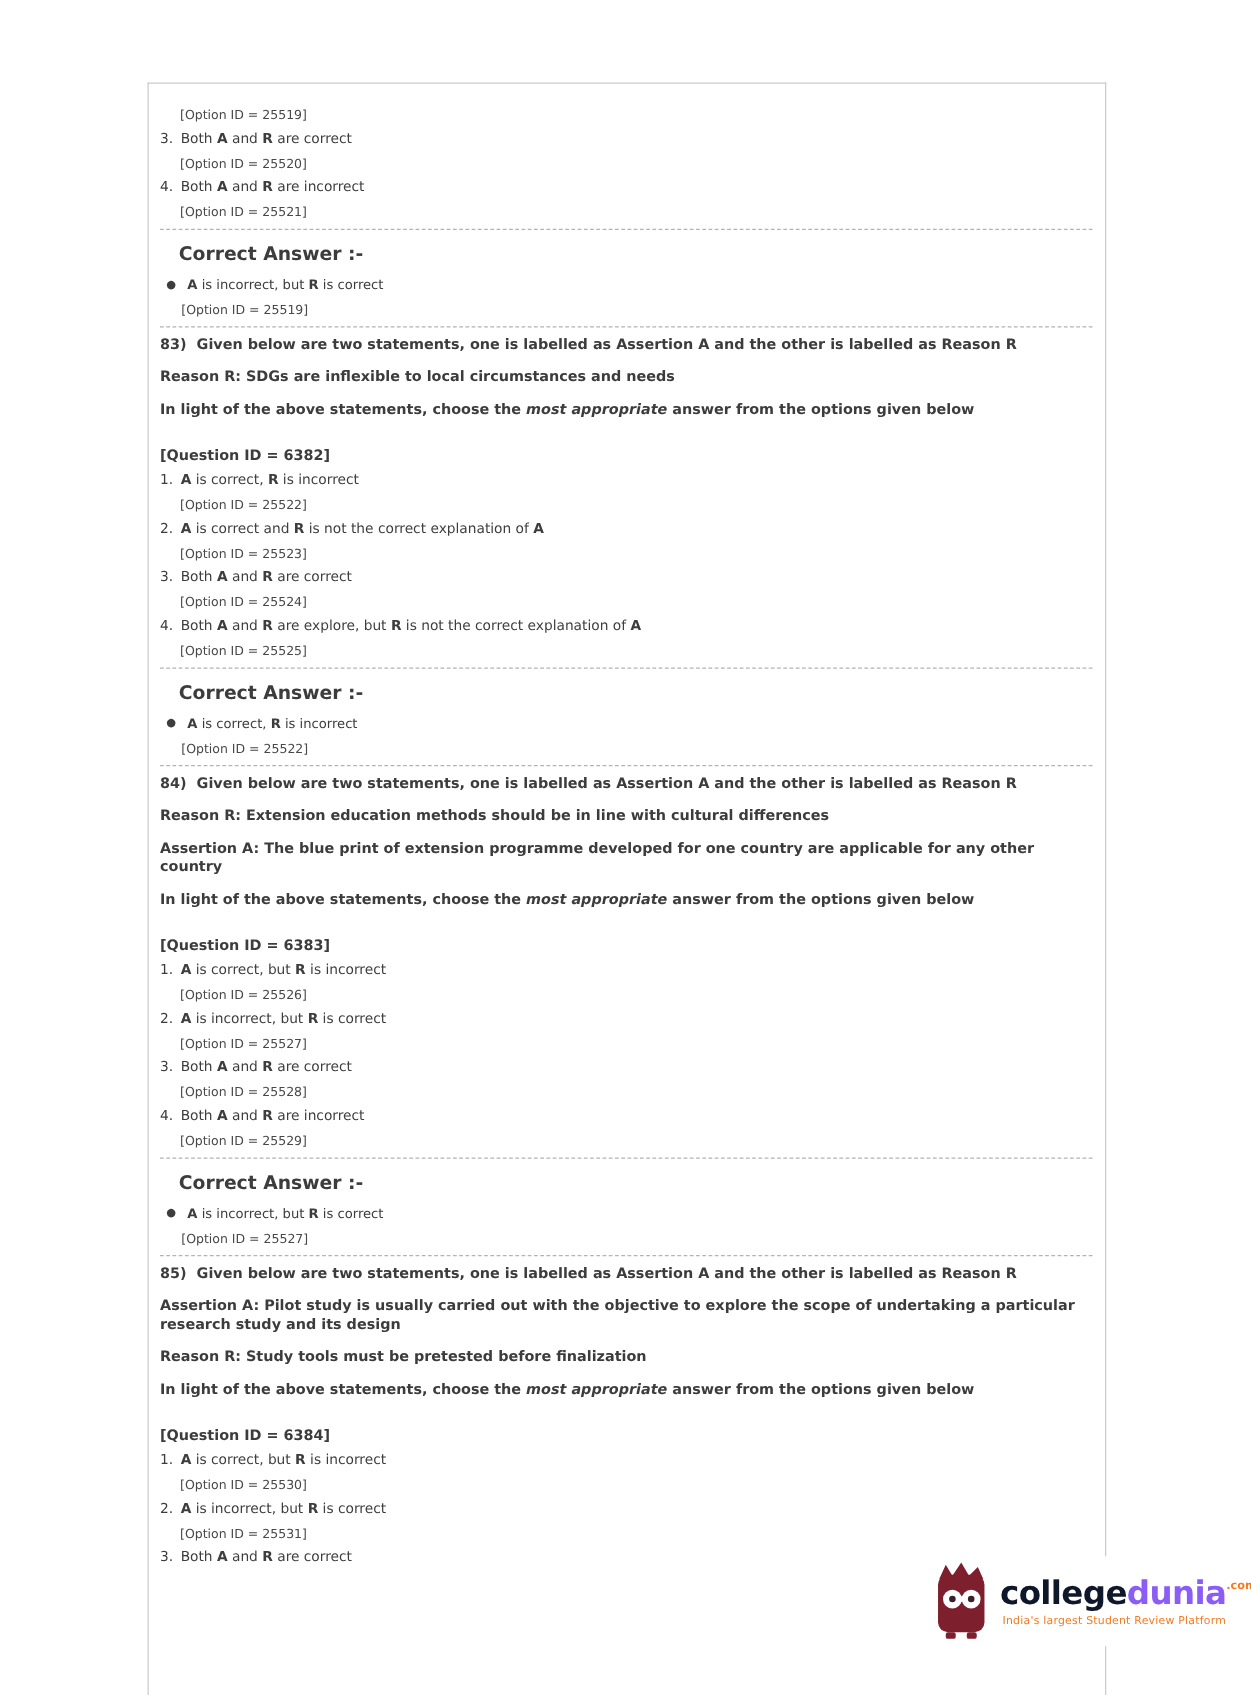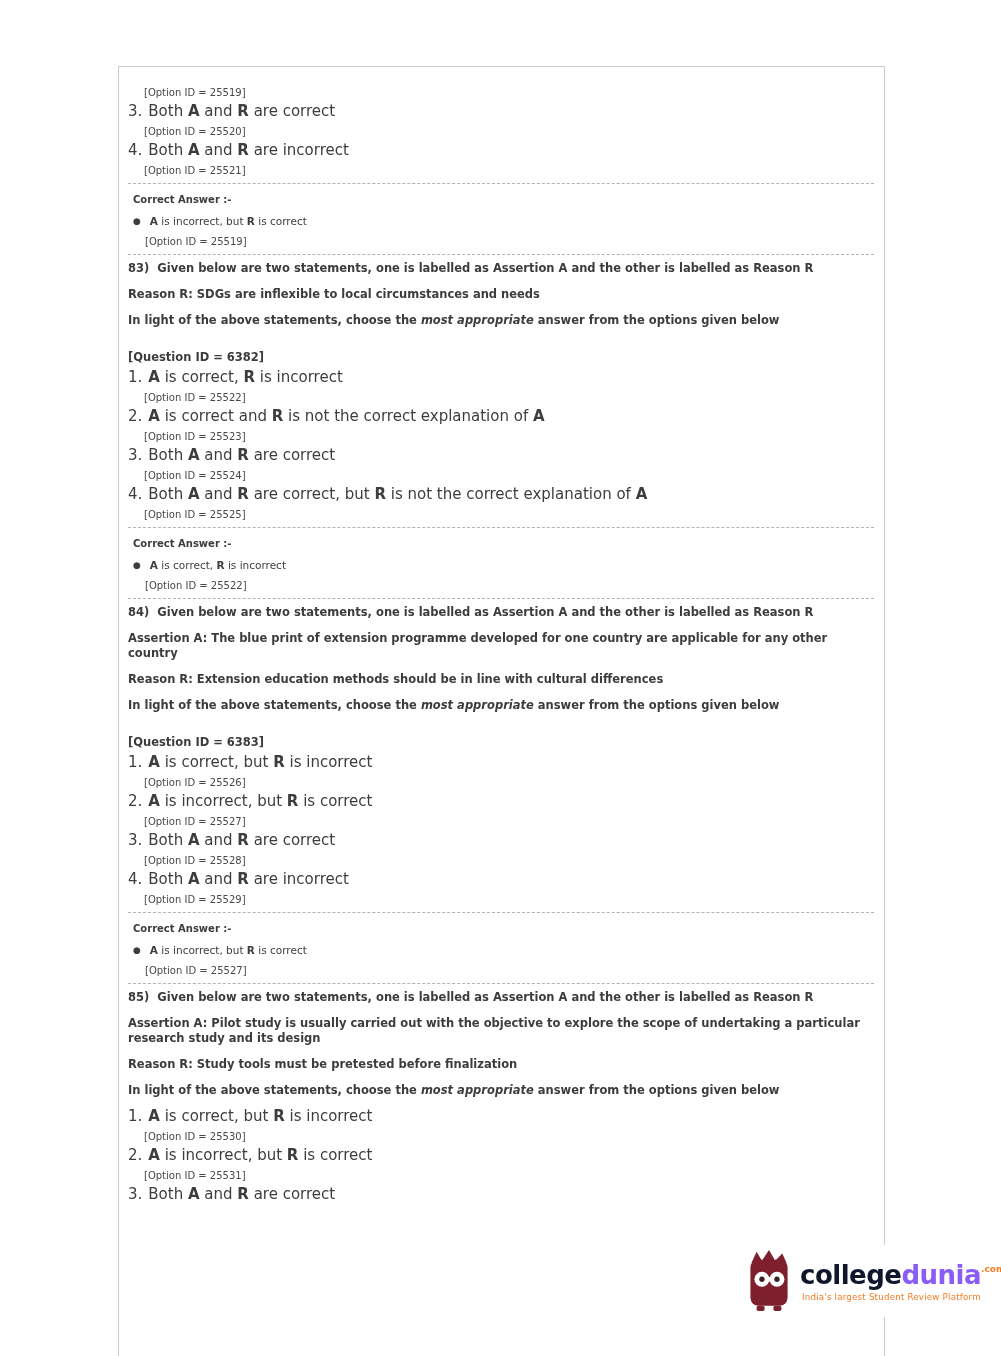--- a/index.html
+++ b/index.html
@@ -9,26 +9,26 @@
     font-family:"DejaVu Sans","Liberation Sans",sans-serif; color:#3d3d3d; overflow:hidden;
   }
   .paper {
     position:absolute; left:118px; top:66px; width:767px; height:1290px;
     border:1px solid #cccccc; border-bottom:none; background:#ffffff;
     padding:12px 10px 0 9px; overflow:hidden;
   }
   .qblock { margin-top:3px; }
   .qline { font-size:11.5px; font-weight:bold; color:#3c3c3c; line-height:15px; margin:4px 0 11px; }
   .qid   { font-size:11.5px; font-weight:bold; color:#3c3c3c; line-height:15px; margin:22px 0 5px; }
-  .opt   { font-size:15px; line-height:14px; color:#3d3d3d; }
+  .opt   { font-size:11px; line-height:14px; color:#3d3d3d; }
   .opt .num { margin-right:6px; }
   .optid { font-size:10px; line-height:13px; color:#484848; padding-left:16px; margin:7px 0 5px; }
   .sep   { border-top:1px dashed #b3b3b3; height:0; margin:6px 0; }
   .ansblock { padding:1px 0 0 1px; }
-  .anslabel { font-size:10px; font-weight:bold; color:#3c3c3c; margin:3px 4px 9px; }
+  .anslabel { font-size:15px; font-weight:bold; color:#3c3c3c; margin:3px 14px 9px; }
   .ansline  { font-size:10.5px; line-height:14px; color:#3d3d3d; padding-left:4px; }
   .ansline .bullet { font-size:9px; margin-right:9px; vertical-align:1px; }
   .b { font-weight:bold; }
   .i { font-style:italic; }
 
   .logo {
     position:absolute; left:744px; top:1245px; width:236px; height:72px;
     display:flex; align-items:flex-start; background:#ffffff; padding:2px;
   }
   .logo svg { flex:0 0 auto; margin-top:2px; }
@@ -64,34 +64,34 @@
           <div class="qline"><span>83)&nbsp; Given below are two statements, one is labelled as Assertion A and the other is labelled as Reason R</span></div>
           <div class="qline"><span>Reason R: SDGs are inflexible to local circumstances and needs</span></div>
           <div class="qline"><span>In light of the above statements, choose the </span><span class="i">most appropriate</span><span> answer from the options given below</span></div>
           <div class="qid"><span>[Question ID = 6382]</span></div>
           <div class="opt"><span class="num">1.</span><span class="b">A</span><span> is correct, </span><span class="b">R</span><span> is incorrect</span></div>
           <div class="optid"><span>[Option ID = 25522]</span></div>
           <div class="opt"><span class="num">2.</span><span class="b">A</span><span> is correct and </span><span class="b">R</span><span> is not the correct explanation of </span><span class="b">A</span></div>
           <div class="optid"><span>[Option ID = 25523]</span></div>
           <div class="opt"><span class="num">3.</span><span>Both </span><span class="b">A</span><span> and </span><span class="b">R</span><span> are correct</span></div>
           <div class="optid"><span>[Option ID = 25524]</span></div>
-          <div class="opt"><span class="num">4.</span><span>Both </span><span class="b">A</span><span> and </span><span class="b">R</span><span> are correct, but </span><span class="b">R</span><span> is not the correct explanation of </span><span class="b">A</span></div>
+          <div class="opt"><span class="num">4.</span><span>Both </span><span class="b">A</span><span> and </span><span class="b">R</span><span> are explore, but </span><span class="b">R</span><span> is not the correct explanation of </span><span class="b">A</span></div>
           <div class="optid"><span>[Option ID = 25525]</span></div>
           <div class="sep"></div>
           <div class="ansblock">
             <div class="anslabel"><span>Correct Answer :-</span></div>
             <div class="ansline"><span class="bullet">●</span><span class="b">A</span><span> is correct, </span><span class="b">R</span><span> is incorrect</span></div>
             <div class="optid"><span>[Option ID = 25522]</span></div>
           </div>
           <div class="sep"></div>
         </div>
         <div class="qblock">
           <div class="qline"><span>84)&nbsp; Given below are two statements, one is labelled as Assertion A and the other is labelled as Reason R</span></div>
+          <div class="qline"><span>Reason R: Extension education methods should be in line with cultural differences</span></div>
           <div class="qline"><span>Assertion A: The blue print of extension programme developed for one country are applicable for any other country</span></div>
-          <div class="qline"><span>Reason R: Extension education methods should be in line with cultural differences</span></div>
           <div class="qline"><span>In light of the above statements, choose the </span><span class="i">most appropriate</span><span> answer from the options given below</span></div>
           <div class="qid"><span>[Question ID = 6383]</span></div>
           <div class="opt"><span class="num">1.</span><span class="b">A</span><span> is correct, but </span><span class="b">R</span><span> is incorrect</span></div>
           <div class="optid"><span>[Option ID = 25526]</span></div>
           <div class="opt"><span class="num">2.</span><span class="b">A</span><span> is incorrect, but </span><span class="b">R</span><span> is correct</span></div>
           <div class="optid"><span>[Option ID = 25527]</span></div>
           <div class="opt"><span class="num">3.</span><span>Both </span><span class="b">A</span><span> and </span><span class="b">R</span><span> are correct</span></div>
           <div class="optid"><span>[Option ID = 25528]</span></div>
           <div class="opt"><span class="num">4.</span><span>Both </span><span class="b">A</span><span> and </span><span class="b">R</span><span> are incorrect</span></div>
           <div class="optid"><span>[Option ID = 25529]</span></div>
@@ -101,20 +101,21 @@
             <div class="ansline"><span class="bullet">●</span><span class="b">A</span><span> is incorrect, but </span><span class="b">R</span><span> is correct</span></div>
             <div class="optid"><span>[Option ID = 25527]</span></div>
           </div>
           <div class="sep"></div>
         </div>
         <div class="qblock">
           <div class="qline"><span>85)&nbsp; Given below are two statements, one is labelled as Assertion A and the other is labelled as Reason R</span></div>
           <div class="qline"><span>Assertion A: Pilot study is usually carried out with the objective to explore the scope of undertaking a particular research study and its design</span></div>
           <div class="qline"><span>Reason R: Study tools must be pretested before finalization</span></div>
           <div class="qline"><span>In light of the above statements, choose the </span><span class="i">most appropriate</span><span> answer from the options given below</span></div>
+          <div class="qid"><span>[Question ID = 6384]</span></div>
           <div class="opt"><span class="num">1.</span><span class="b">A</span><span> is correct, but </span><span class="b">R</span><span> is incorrect</span></div>
           <div class="optid"><span>[Option ID = 25530]</span></div>
           <div class="opt"><span class="num">2.</span><span class="b">A</span><span> is incorrect, but </span><span class="b">R</span><span> is correct</span></div>
           <div class="optid"><span>[Option ID = 25531]</span></div>
           <div class="opt"><span class="num">3.</span><span>Both </span><span class="b">A</span><span> and </span><span class="b">R</span><span> are correct</span></div>
         </div>
       </div>
   </div>
 
   <div class="logo">

